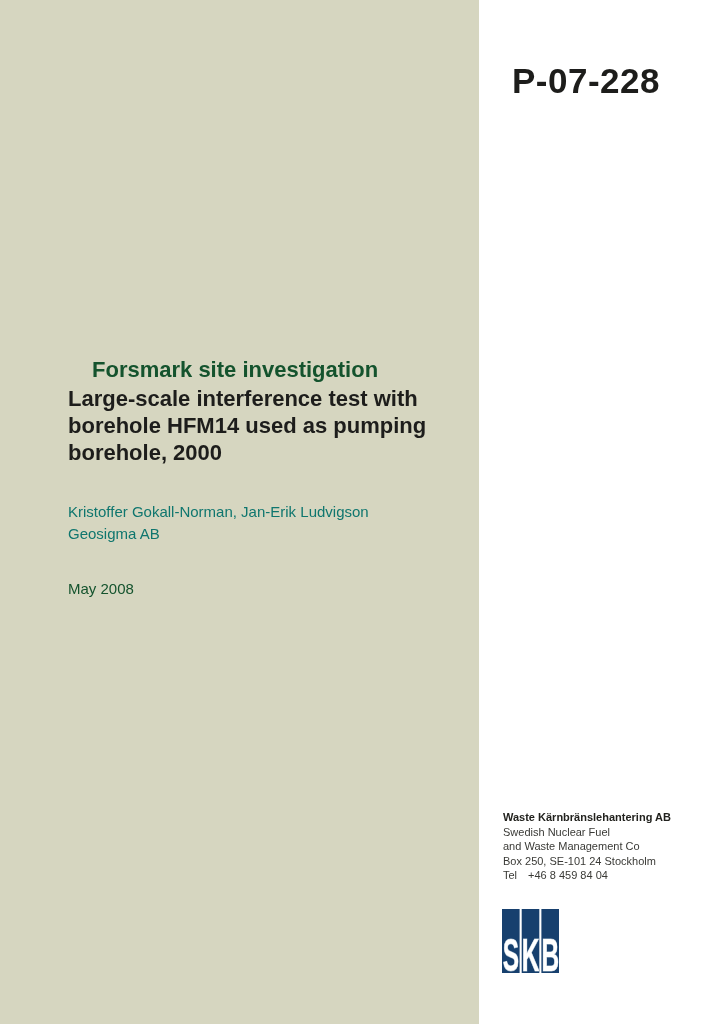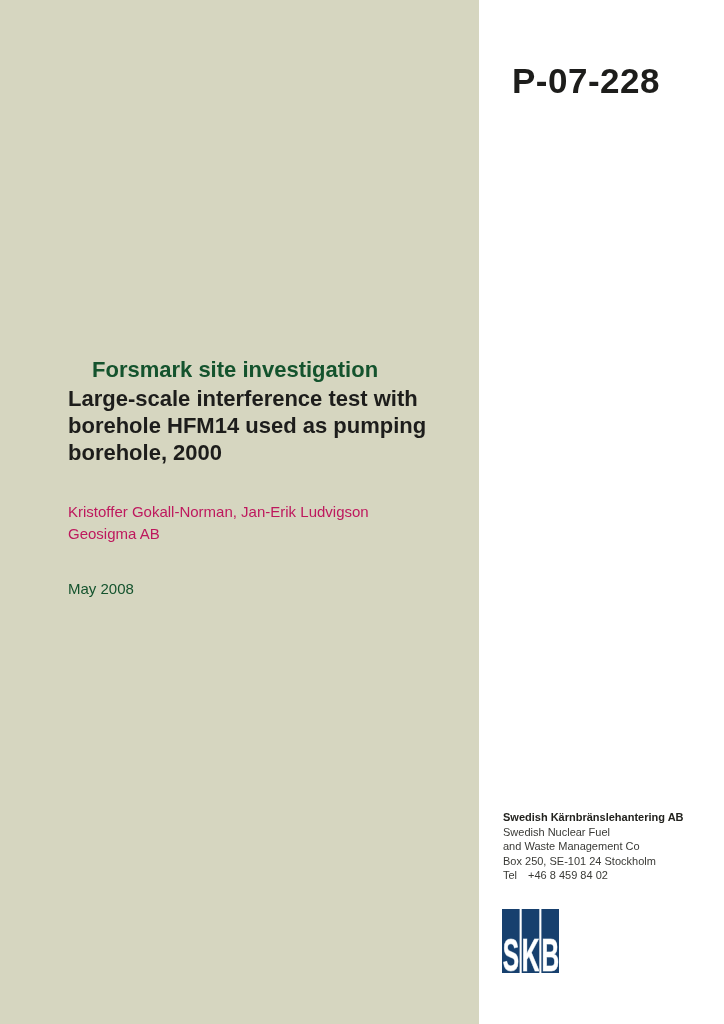--- a/index.html
+++ b/index.html
@@ -51,21 +51,21 @@
     line-height: 27px;
     margin: 0;
     white-space: pre-line;
   }
   .authors-block {
     position: absolute;
     left: 68px;
     top: 501px;
     font-size: 15px;
     line-height: 22px;
-    color: #be185d;
+    color: #0f766e;
   }
   .date {
     position: absolute;
     left: 68px;
     top: 580px;
     font-size: 15px;
     color: #14532d;
     white-space: nowrap;
   }
   .address-block {
@@ -105,26 +105,26 @@
 borehole, 2000</h2>
 
   <div class="authors-block">
     <div>Kristoffer Gokall-Norman, Jan-Erik Ludvigson</div>
     <div>Geosigma AB</div>
   </div>
 
   <div class="date">May 2008</div>
 
   <div class="address-block">
-    <div class="company">Swedish Kärnbränslehantering AB</div>
+    <div class="company">Waste Kärnbränslehantering AB</div>
     <div>Swedish Nuclear Fuel</div>
     <div>and Waste Management Co</div>
     <div>Box 250, SE-101 24 Stockholm</div>
     <div class="tel-line">
-      <span>Tel</span><span class="tel-value">+46 8 459 84 02</span>
+      <span>Tel</span><span class="tel-value">+46 8 459 84 04</span>
     </div>
   </div>
 
   <div class="logo">
     <svg width="57" height="64" viewBox="0 0 57 64" xmlns="http://www.w3.org/2000/svg">
       <rect x="0" y="0" width="17.6" height="64" fill="#17406e"></rect>
       <rect x="19.7" y="0" width="17.6" height="64" fill="#17406e"></rect>
       <rect x="39.4" y="0" width="17.6" height="64" fill="#17406e"></rect>
       <g transform="translate(8.8,61.5) scale(0.52,1)">
         <text text-anchor="middle" font-family="Liberation Sans, sans-serif" font-size="47" font-weight="bold" paint-order="stroke" stroke-width="1.2" stroke="#9fb4c6" fill="#ffffff">S</text>

